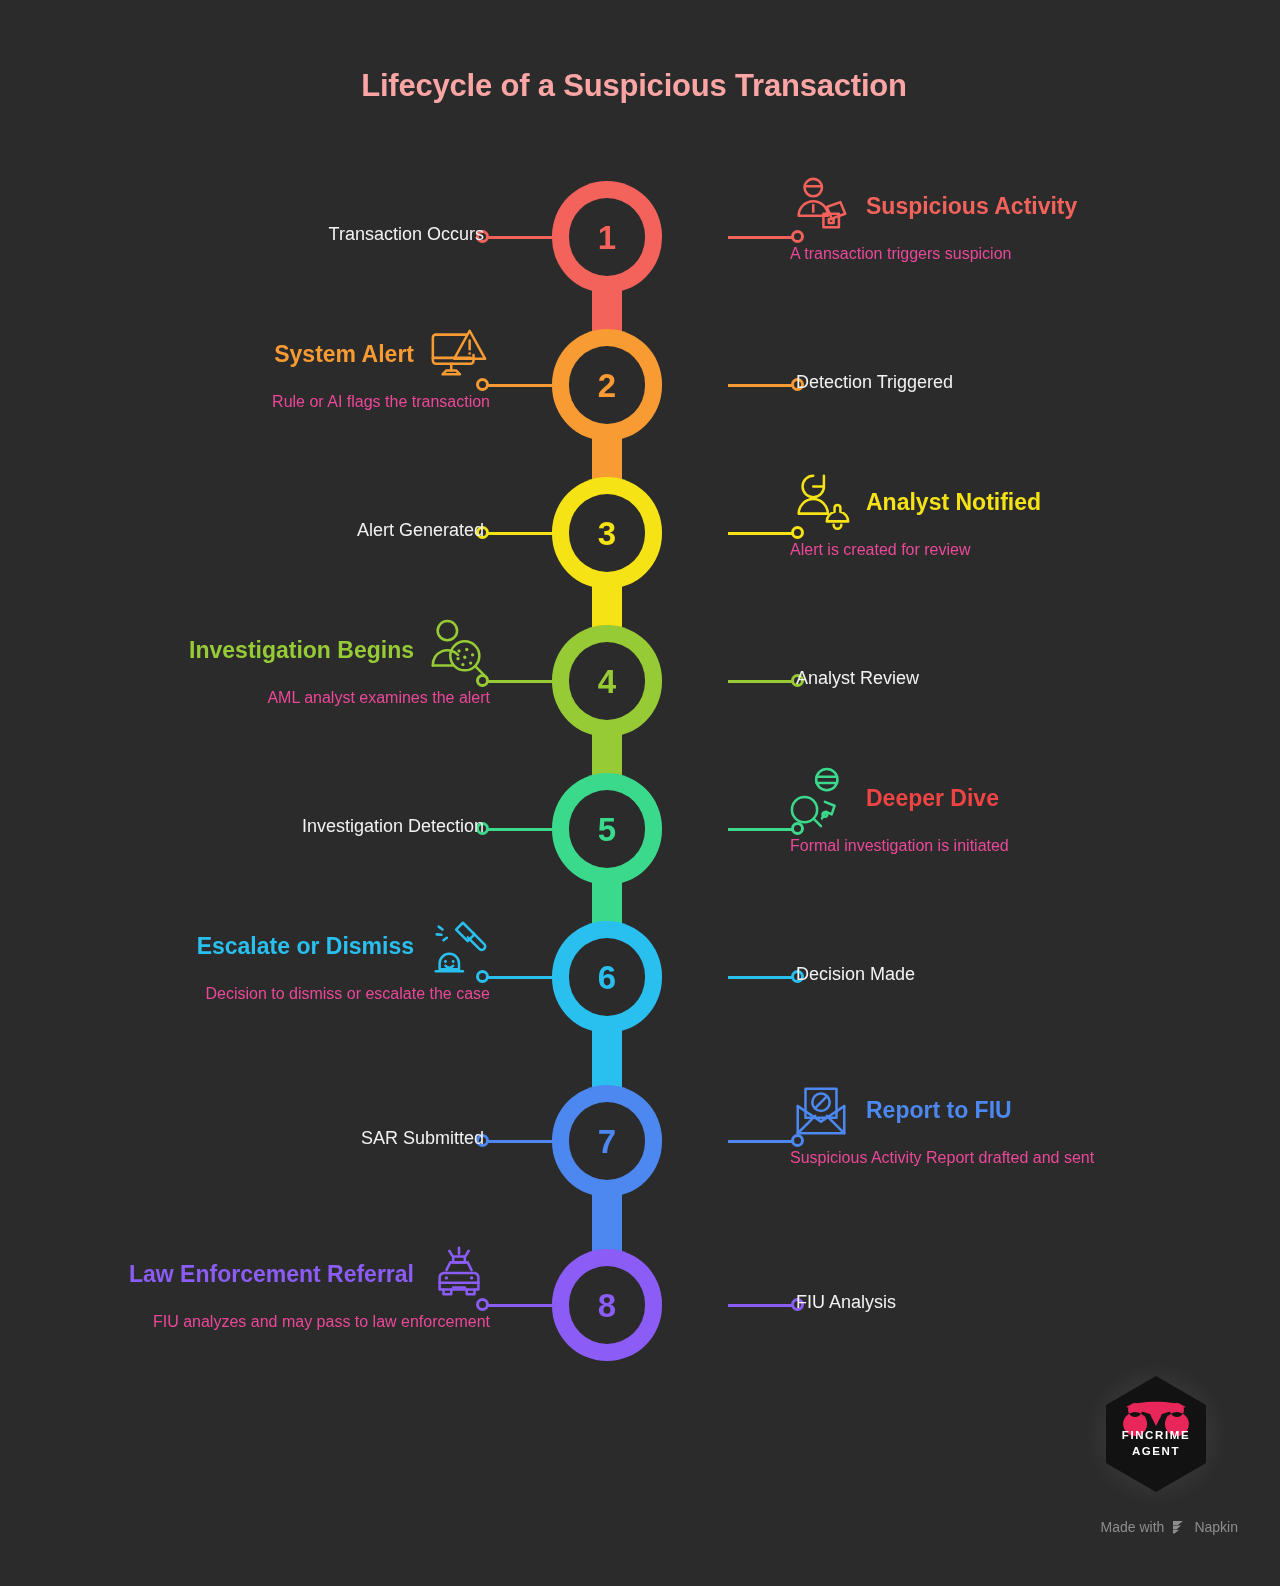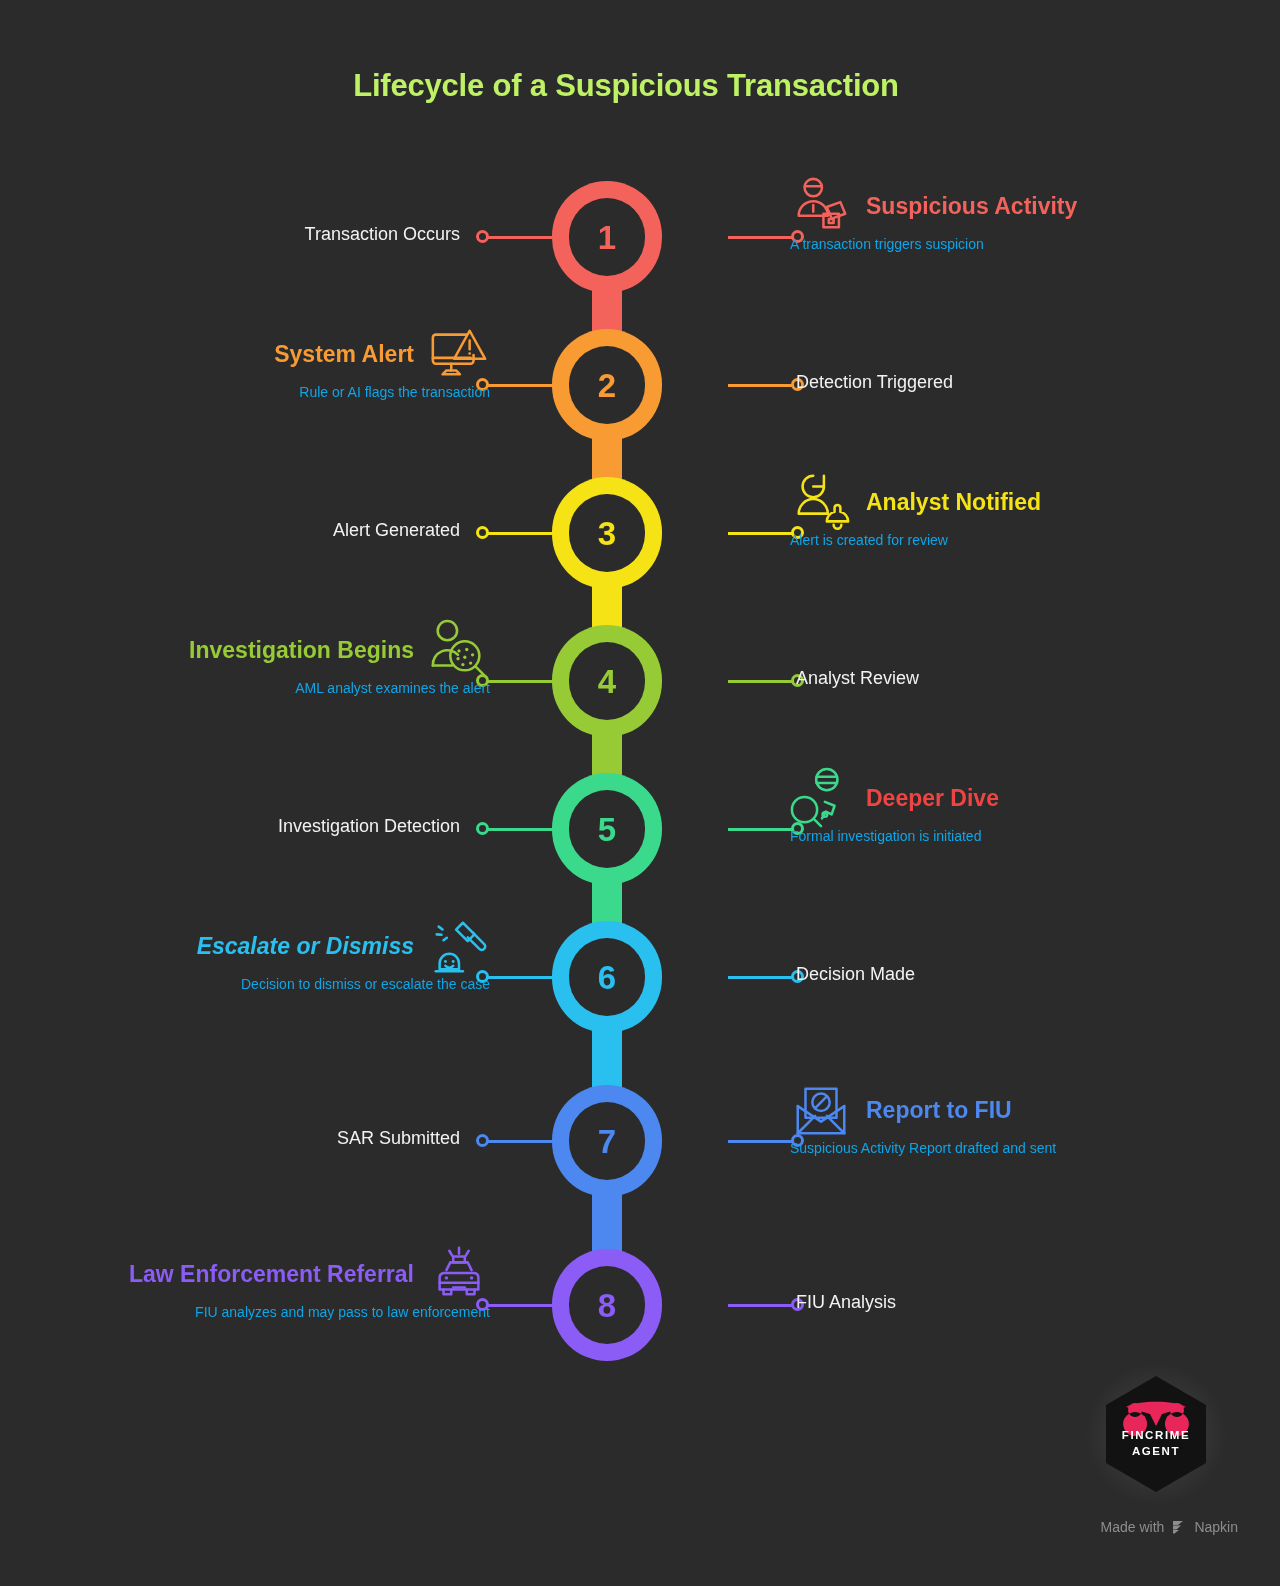--- a/index.html
+++ b/index.html
@@ -5,22 +5,22 @@
   * { box-sizing: border-box; margin: 0; padding: 0; }
   html, body {
     width: 1280px; height: 1586px;
     background: #2b2b2b;
     font-family: "Liberation Sans", sans-serif;
     overflow: hidden;
   }
   #canvas { position: relative; width: 1280px; height: 1586px; background: #2b2b2b; }
 
   #page-title {
-    position: absolute; top: 68px; left: 0; width: 1252px;
-    text-align: center; color: #bef264;
+    position: absolute; top: 68px; left: 8px; width: 1252px;
+    text-align: center; color: #fca5a5;
     font-size: 31px; font-weight: bold; letter-spacing: -0.2px;
   }
 
   
   .spine-seg { position: absolute; left: 592px; width: 30px; }
 
   
   .step-row { position: absolute; left: 0; width: 1280px; height: 0; }
 
   .node {
@@ -41,33 +41,33 @@
   .dot {
     position: absolute; top: -6px; width: 13px; height: 13px;
     border-radius: 50%; border: 3px solid currentColor; background: #2b2b2b;
   }
 
   
   .simple-label {
     position: absolute; top: -13px; color: #f2f2f2;
     font-size: 18px; white-space: nowrap;
   }
-  .simple-label.on-left  { right: 820px; text-align: right; }
+  .simple-label.on-left  { right: 796px; text-align: right; }
   .simple-label.on-right { left: 796px; text-align: left; }
 
   
   .rich { position: absolute; top: -52px; width: 360px; }
   .rich.on-left  { right: 790px; }
   .rich.on-right { left: 790px; }
 
   .rich-head { display: flex; align-items: center; gap: 14px; height: 42px; text-align: right; }
   .rich.on-left  .rich-head { justify-content: flex-end; }
   .rich.on-right .rich-head { justify-content: flex-start; }
   .rich-title { font-size: 23px; font-weight: bold; white-space: nowrap; line-height: 1; }
-  .rich-desc { margin-top: 8px; color: #0ea5e9; font-size: 14px; line-height: 1.42; }
+  .rich-desc { margin-top: 16px; color: #ec4899; font-size: 16px; line-height: 1.42; }
   .rich.on-left  .rich-desc { text-align: right; }
   .rich.on-right .rich-desc { text-align: left; }
   .rich-icon { width: 62px; height: 62px; flex: 0 0 62px; }
   .rich-icon svg { width: 62px; height: 62px; display: block; }
 
   
   #logo-wrap { position: absolute; left: 1094px; top: 1372px; width: 124px; height: 124px; }
   #logo-glow { position: absolute; inset: -12px; border-radius: 50%;
                background: radial-gradient(circle, rgba(255,255,255,0.13) 0%, rgba(255,255,255,0) 68%); }
   #logo-hex { position: absolute; inset: 0; }
@@ -263,21 +263,21 @@
           </div>
         </div>
         <div class="conn left" style="width: 70px; background: rgb(41, 192, 240);">
           <div class="dot" style="left: -6px;"></div>
         </div>
         <div class="conn right" style="width: 70px; background: rgb(41, 192, 240);">
           <div class="dot" style="right: -6px;"></div>
         </div>
         <div class="rich on-left">
           <div class="rich-head">
-            <div class="rich-title" style="color: rgb(41, 192, 240); font-style: italic;">Escalate or Dismiss</div>
+            <div class="rich-title" style="color: rgb(41, 192, 240);">Escalate or Dismiss</div>
             <div class="rich-icon">
     <svg viewBox="0 0 64 64" fill="none" stroke="currentColor" stroke-width="2.6" stroke-linecap="round" stroke-linejoin="round">
       <path d="M36 8 l12 12 l-7 7 l-12 -12 Z"></path>
       <path d="M46 18 l12 12 a3.5 3.5 0 0 1 -5 5 L41 23"></path>
       <path d="M11 12 l4 3"></path>
       <path d="M9 20 l5 0.5"></path>
       <path d="M16 26 l3.5 -2.5"></path>
       <path d="M12 50 a10 10 0 0 1 20 0 v6 H12 Z"></path>
       <path d="M8 58 h28"></path>
       <circle cx="18" cy="48" r="1.5" fill="currentColor" stroke="none"></circle>

